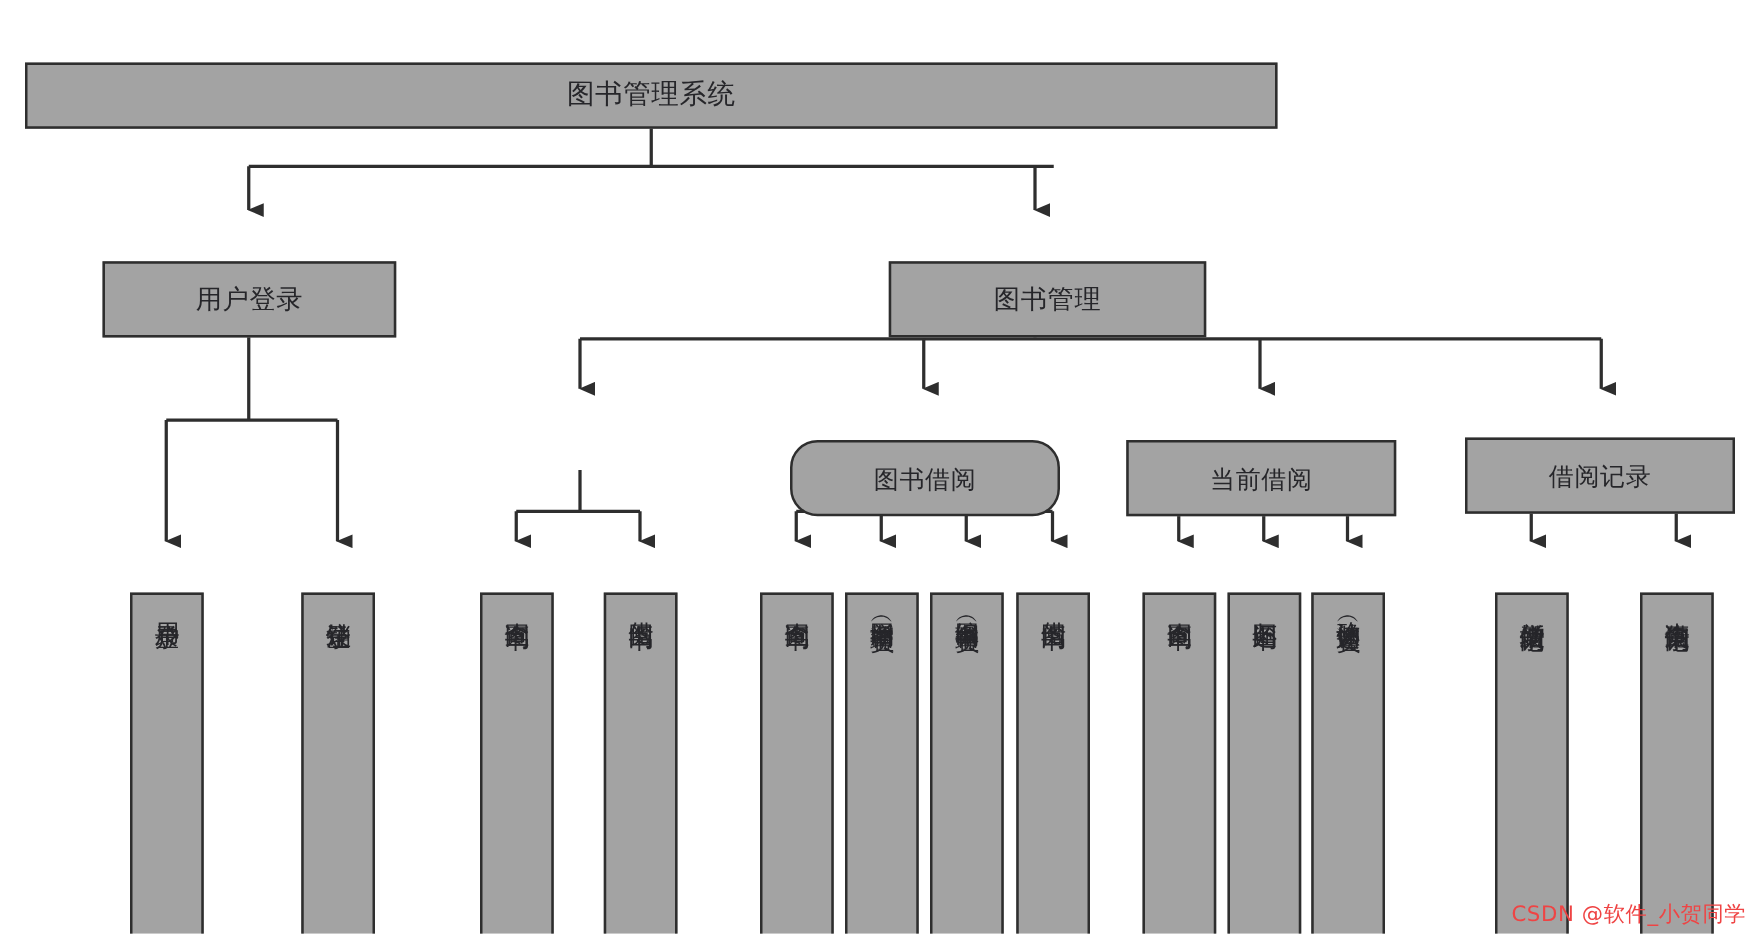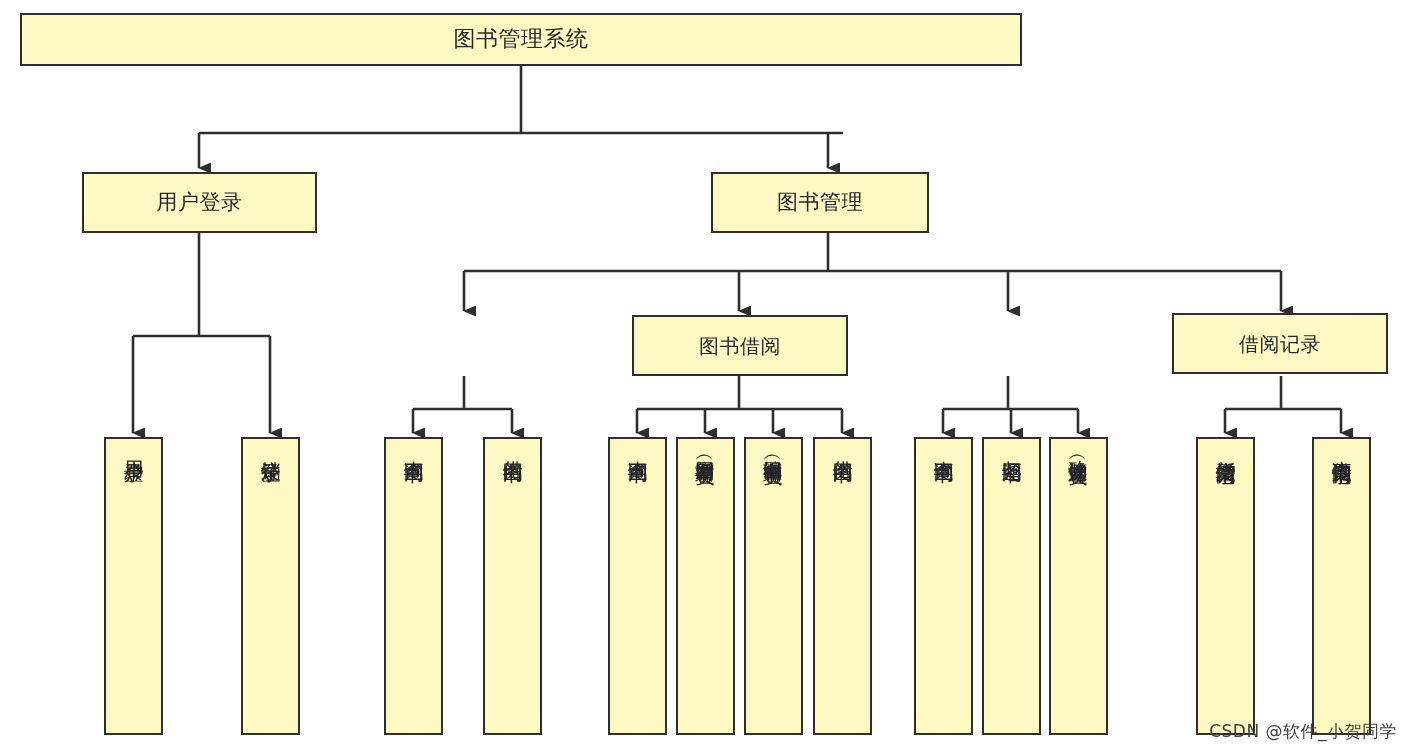--- a/index.html
+++ b/index.html
@@ -22,26 +22,27 @@
     position: absolute;
     left: 0;
     top: 0;
     width: 1405px;
     height: 747px;
     pointer-events: none;
   }
   .node {
     position: absolute;
     box-sizing: border-box;
-    background: #fef9c3;
+    background: #a3a3a3;
     border: 2.2px solid #2e2e2e;
     display: flex;
     align-items: center;
     justify-content: center;
     color: #26262a;
+    margin-top: 37px;
   }
   .node-label-h {
     font-size: 21px;
     line-height: 1.1;
     letter-spacing: 0.5px;
     white-space: nowrap;
     text-align: center;
   }
   .node.root .node-label-h { font-size: 22px; }
   .node.level1 .node-label-h { font-size: 21px; }
@@ -60,21 +61,21 @@
     text-align: center;
     color: #26262a;
     white-space: nowrap;
   }
   .node.leaf.tall-text .node-label-v { font-size: 19px; }
   #watermark {
     position: absolute;
     right: 8px;
     bottom: 4px;
     font-size: 17px;
-    color: #404040;
+    color: #ef4444;
     letter-spacing: 0.5px;
     white-space: nowrap;
     user-select: none;
   }
 </style>
 </head>
 <body>
 
 <div id="diagram-root">
 
@@ -128,26 +129,29 @@
     </g>
   </svg>
 
   <div class="node root" style="left:20px; top:13px; width:1002px; height:53px;">
     <span class="node-label-h">图书管理系统</span>
   </div>
 
   <div class="node level1" style="left:82px; top:172px; width:235px; height:61px;">
     <span class="node-label-h">用户登录</span>
   </div>
-  <div class="node level1" style="left:711px; top:172px; width:218px; height:61px;">
+  <div class="node level1" style="left:711px; top:172px; width:254px; height:61px;">
     <span class="node-label-h">图书管理</span>
   </div>
 
-  <div class="node level2" style="left:632px; top:315px; width:216px; height:61px;">
+  <div class="node level2" style="left:632px; top:315px; width:216px; height:61px;border-radius:22px;">
     <span class="node-label-h">图书借阅</span>
+  </div>
+  <div class="node level2" style="left:901px; top:315px; width:216px; height:61px;">
+    <span class="node-label-h">当前借阅</span>
   </div>
   <div class="node level2" style="left:1172px; top:313px; width:216px; height:61px;">
     <span class="node-label-h">借阅记录</span>
   </div>
 
   <div class="node leaf" style="left:104px; top:437px; width:59px; height:298px;">
     <span class="node-label-v">用户登录</span>
   </div>
   <div class="node leaf" style="left:241px; top:437px; width:59px; height:298px;">
     <span class="node-label-v">注销登录</span>

